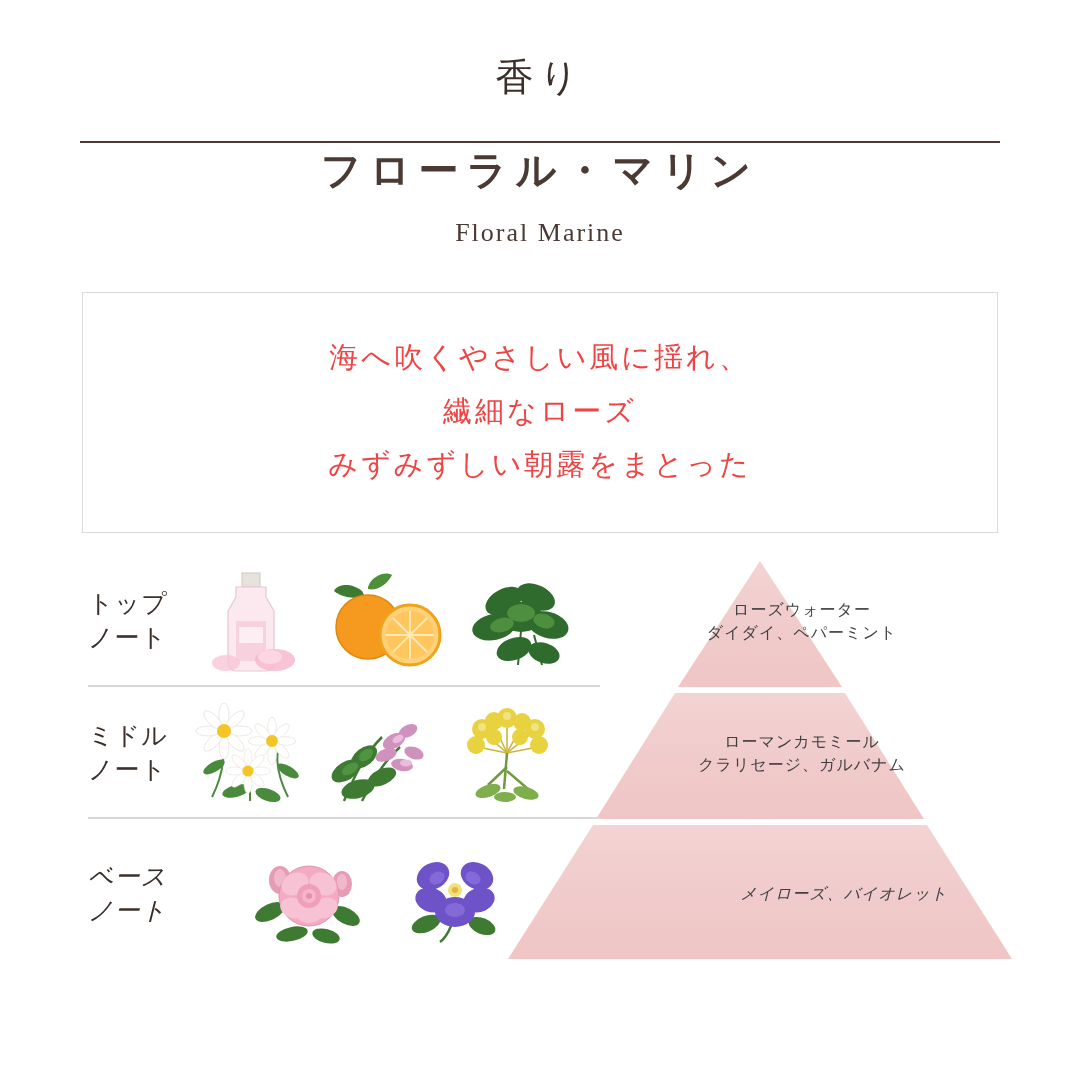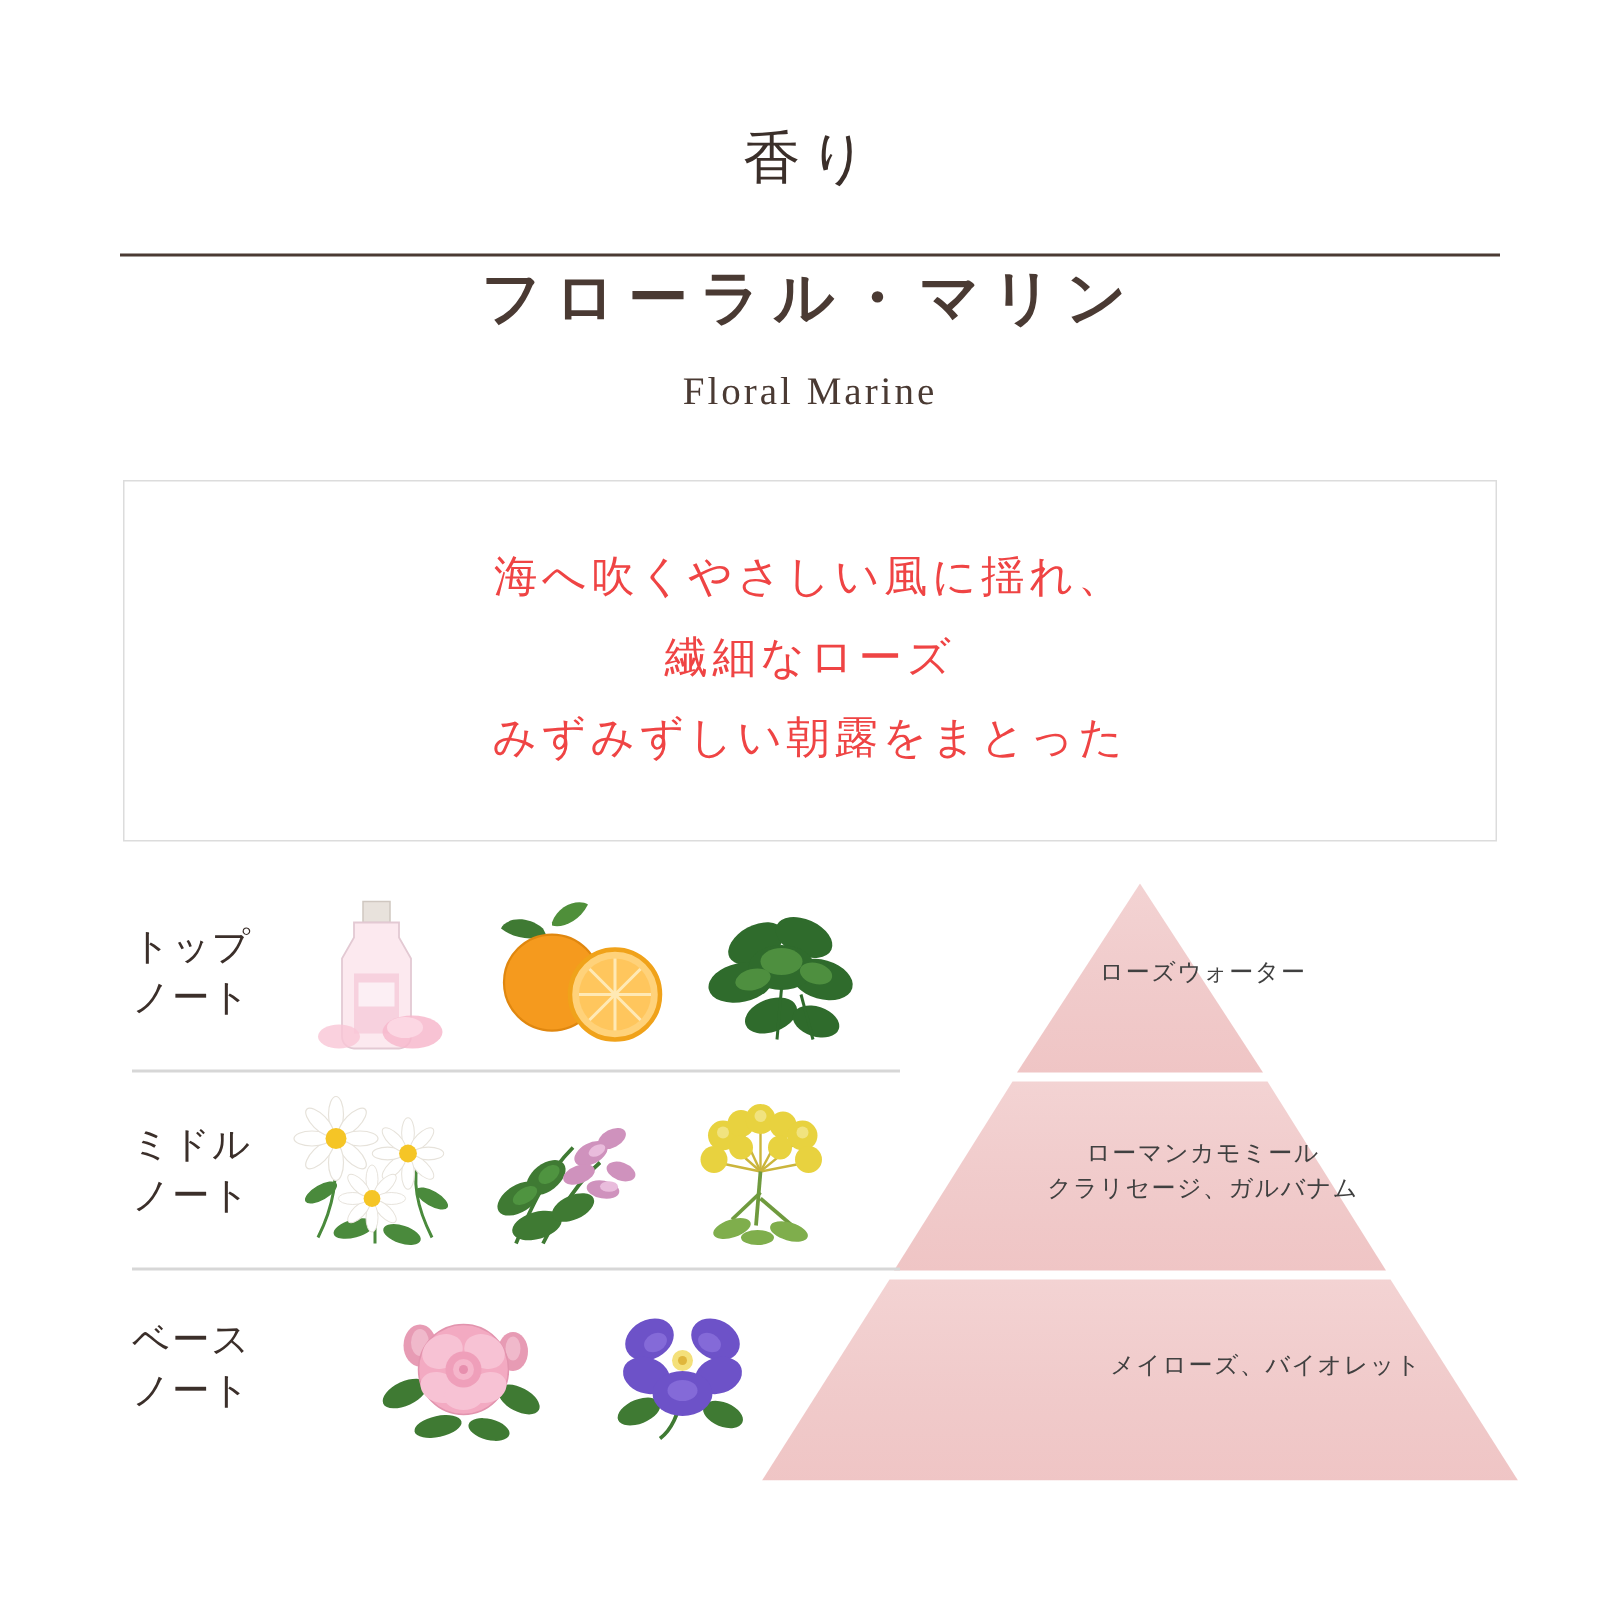--- a/index.html
+++ b/index.html
@@ -16,21 +16,21 @@
     overflow: hidden;
   }
 
   
   .page-title {
     text-align: center;
     font-family: "Liberation Serif", serif;
     font-size: 38px;
     letter-spacing: 6px;
     color: #3b2f2a;
-    padding-top: 80px;
+    padding-top: 52px;
     font-weight: 400;
   }
   .title-rule {
     width: 920px;
     height: 2px;
     background: #4a3a33;
     margin: 38px auto 0 auto;
   }
 
   
@@ -97,21 +97,21 @@
     position: absolute;
     left: 88px;
     width: 904px;
     height: 124px;
     display: flex;
     align-items: center;
     justify-content: center;
   }
   .note-row.top    { top: 8px; }
   .note-row.middle { top: 140px; }
-  .note-row.base   { top: 270px; }
+  .note-row.base   { top: 281px; font-style: italic; }
 
   .row-divider {
     position: absolute;
     left: 88px;
     width: 512px;
     height: 2px;
     background: #d7d7d7;
   }
   .row-divider.d1 { top: 134px; }
   .row-divider.d2 { top: 266px; }
@@ -255,20 +255,21 @@
             </g>
             <g stroke="#2f6b2c" stroke-width="2" fill="none">
               <path d="M57 66 L54 100"></path>
               <path d="M70 70 L78 100"></path>
             </g>
           </svg>
         </div>
       </div>
       <div class="note-text">
         <span class="l">ローズウォーター</span>
+        <span class="l">ダイダイ、ペパーミント</span>
       </div>
     </div>
 
     <div class="note-row middle">
       <div class="note-label">
         <span class="l">ミドル</span>
         <span class="l">ノート</span>
       </div>
       <div class="note-icons middle-icons">
 

